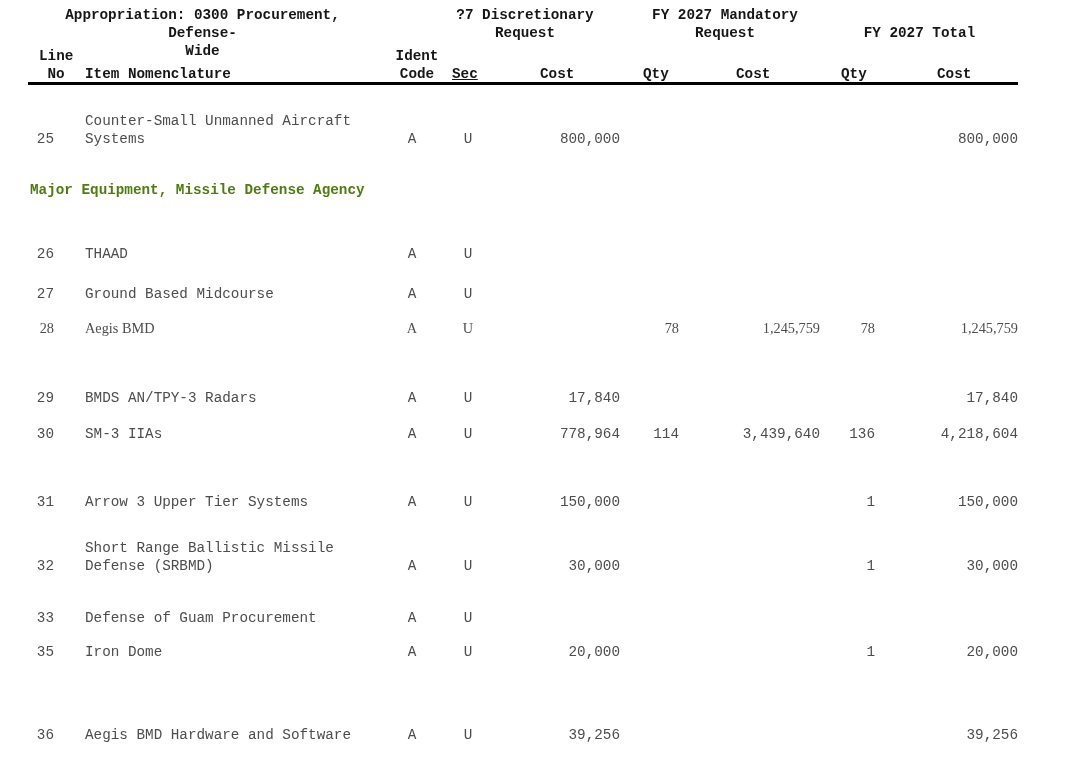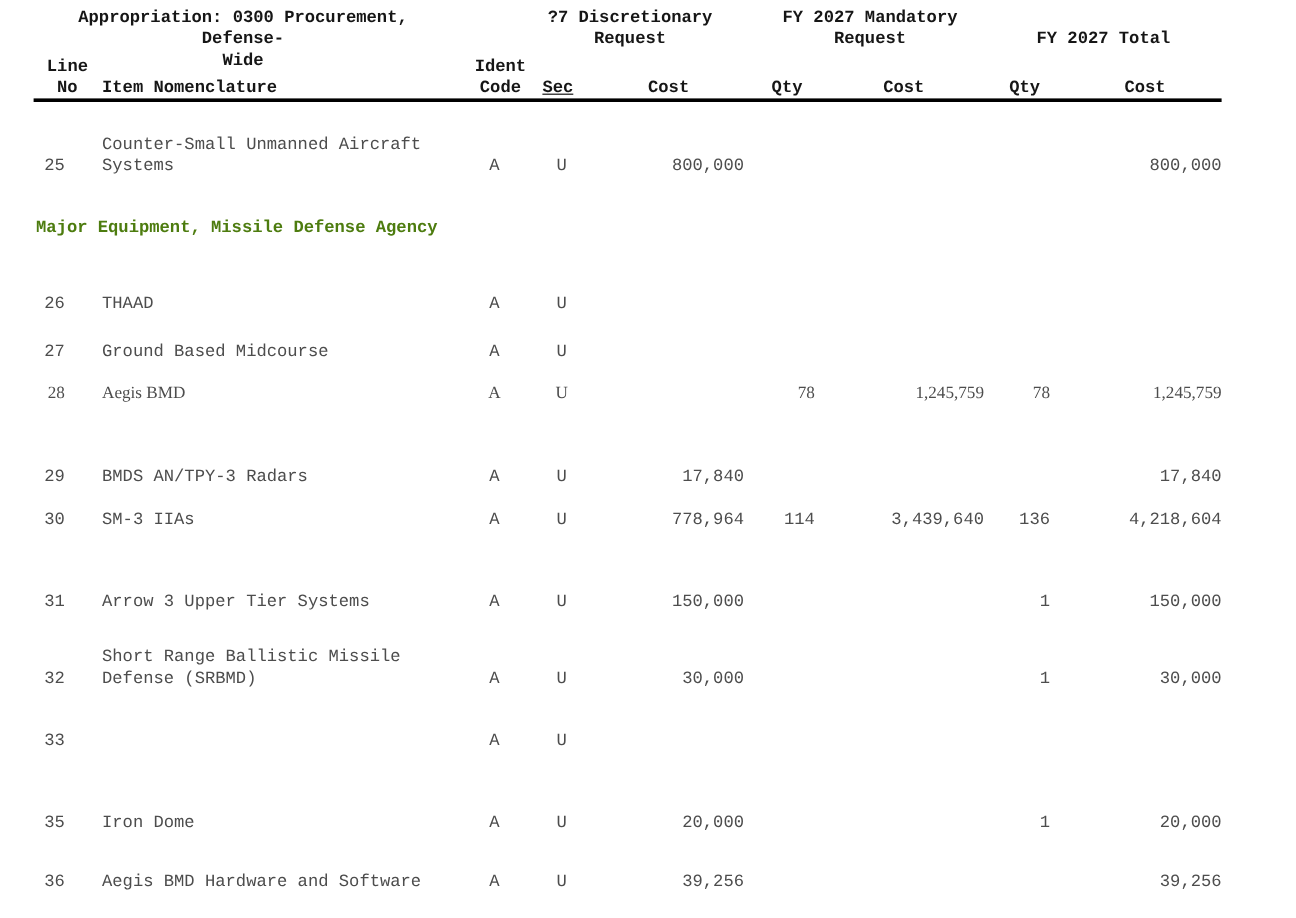--- a/index.html
+++ b/index.html
@@ -189,29 +189,30 @@
         <span class="cell c-ident">A</span>
         <span class="cell c-sec">U</span>
         <span class="cell c-disc">30,000</span>
         <span class="cell c-qtya"></span>
         <span class="cell c-mand"></span>
         <span class="cell c-qtyb">1</span>
         <span class="cell c-total">30,000</span>
       </div>
       <div class="row" style="top: 609px;">
         <span class="cell c-lineno">33</span>
+        <span class="cell c-item">Defense of Guam Procurement</span>
         <span class="cell c-ident">A</span>
         <span class="cell c-sec">U</span>
         <span class="cell c-disc"></span>
         <span class="cell c-qtya"></span>
         <span class="cell c-mand"></span>
         <span class="cell c-qtyb"></span>
         <span class="cell c-total"></span>
       </div>
-      <div class="row" style="top: 677px;">
+      <div class="row" style="top: 643px;">
         <span class="cell c-lineno">35</span>
         <span class="cell c-item">Iron Dome</span>
         <span class="cell c-ident">A</span>
         <span class="cell c-sec">U</span>
         <span class="cell c-disc">20,000</span>
         <span class="cell c-qtya"></span>
         <span class="cell c-mand"></span>
         <span class="cell c-qtyb">1</span>
         <span class="cell c-total">20,000</span>
       </div>

